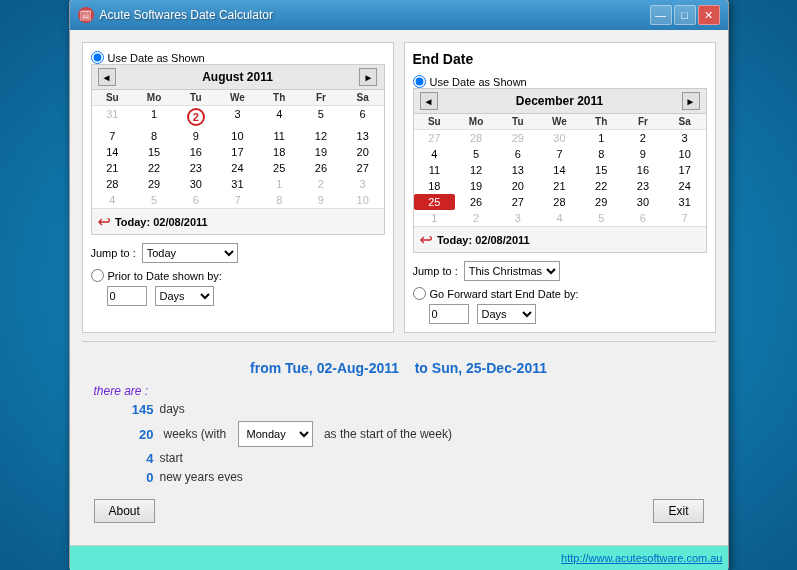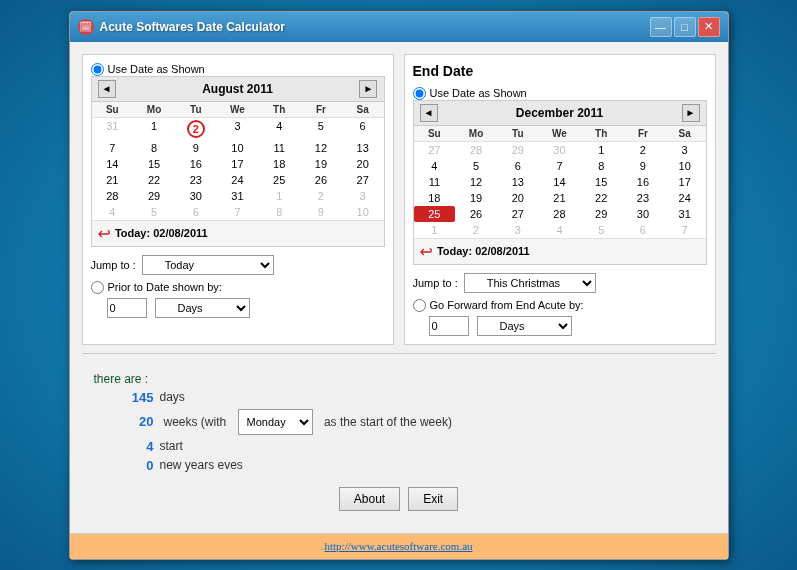--- a/index.html
+++ b/index.html
@@ -48,21 +48,21 @@
       display: flex;
       align-items: center;
       justify-content: center;
       font-size: 10px;
       color: white;
     }
 
     .title-text {
       color: white;
       font-size: 12px;
-      font-weight: bold;
+      font-weight: normal;
       text-shadow: 1px 1px 2px rgba(0,0,0,0.4);
     }
 
     .title-buttons {
       display: flex;
       gap: 2px;
     }
 
     .title-btn {
       width: 22px;
@@ -192,21 +192,21 @@
       display: flex;
       align-items: center;
       gap: 6px;
       margin-bottom: 6px;
       font-size: 11px;
     }
 
     .dropdown-select {
       border: 1px solid #999;
       background: white;
-      padding: 1px 18px;
+      padding: 1px 0;
       font-size: 11px;
       height: 20px;
       cursor: pointer;
     }
 
     .prior-row {
       display: flex;
       align-items: center;
       gap: 4px;
       font-size: 11px;
@@ -228,22 +228,23 @@
     .date-range-line {
       text-align: center;
       font-size: 14px;
       color: #1a6bcc;
       font-weight: bold;
       margin-bottom: 8px;
     }
 
     .there-are {
       font-size: 12px;
-      color: #14532d;
+      color: #6d28d9;
       margin-bottom: 4px;
+      font-style: italic;
     }
 
     .result-row {
       display: flex;
       margin-bottom: 4px;
       padding-left: 20px;
     }
 
     .result-number {
       font-size: 13px;
@@ -260,41 +261,40 @@
     }
 
     .weeks-row {
       display: flex;
       align-items: center;
       gap: 4px;
     }
 
     .bottom-buttons {
       display: flex;
-      justify-content: center;
+      justify-content: space-between;
       gap: 8px;
       margin-top: 14px;
       margin-right: 0;
     }
 
     .btn {
       border: 1px solid #999;
       background: linear-gradient(to bottom, #f5f5f5, #e0e0e0);
       padding: 3px 14px;
       font-size: 12px;
       cursor: pointer;
       height: 24px;
     }
 
     .footer-bar {
-      background: #fdba74;
+      background: #5eead4;
       border-top: 1px solid #ccc;
       padding: 5px;
-      text-align: center;
-      font-family: Liberation Serif, serif;
+      text-align: right;
     }
 
     .footer-link {
       color: #0066cc;
       font-size: 11px;
       text-decoration: underline;
       cursor: pointer;
     }
 
     .divider {
@@ -509,37 +509,42 @@
           <span>Jump to :</span>
           <select class="dropdown-select">
             <option>Today</option>
             <option selected="">This Christmas</option>
             <option>New Year</option>
             <option>Next Monday</option>
           </select>
         </div>
         <div class="prior-row">
           <input type="radio" name="endAdjust" style="">
-          <span>Go Forward from End Acute by:</span>
+          <span>Go Forward start End Date by:</span>
         </div>
         <div class="prior-row" style="padding-left:16px; margin-top:4px;">
           <input type="text" class="prior-input" value="0" style="">
           <select class="dropdown-select" style="margin-left:4px;">
             <option>Days</option>
             <option>Weeks</option>
             <option>Months</option>
             <option>Years</option>
           </select>
         </div>
       </div>
 
     </div>
 
     <hr class="divider">
     <div class="results-area">
+      <div class="date-range-line">
+        <span>from Tue, 02-Aug-2011</span>
+        &nbsp;&nbsp;
+        <span>to Sun, 25-Dec-2011</span>
+      </div>
       <div class="there-are">there are :</div>
 
       <div class="result-row">
         <span class="result-number">145</span>
         <span class="result-label">days</span>
       </div>
 
       <div class="result-row weeks-row">
         <span class="result-number">20</span>
         <span class="result-label">weeks (with</span>

